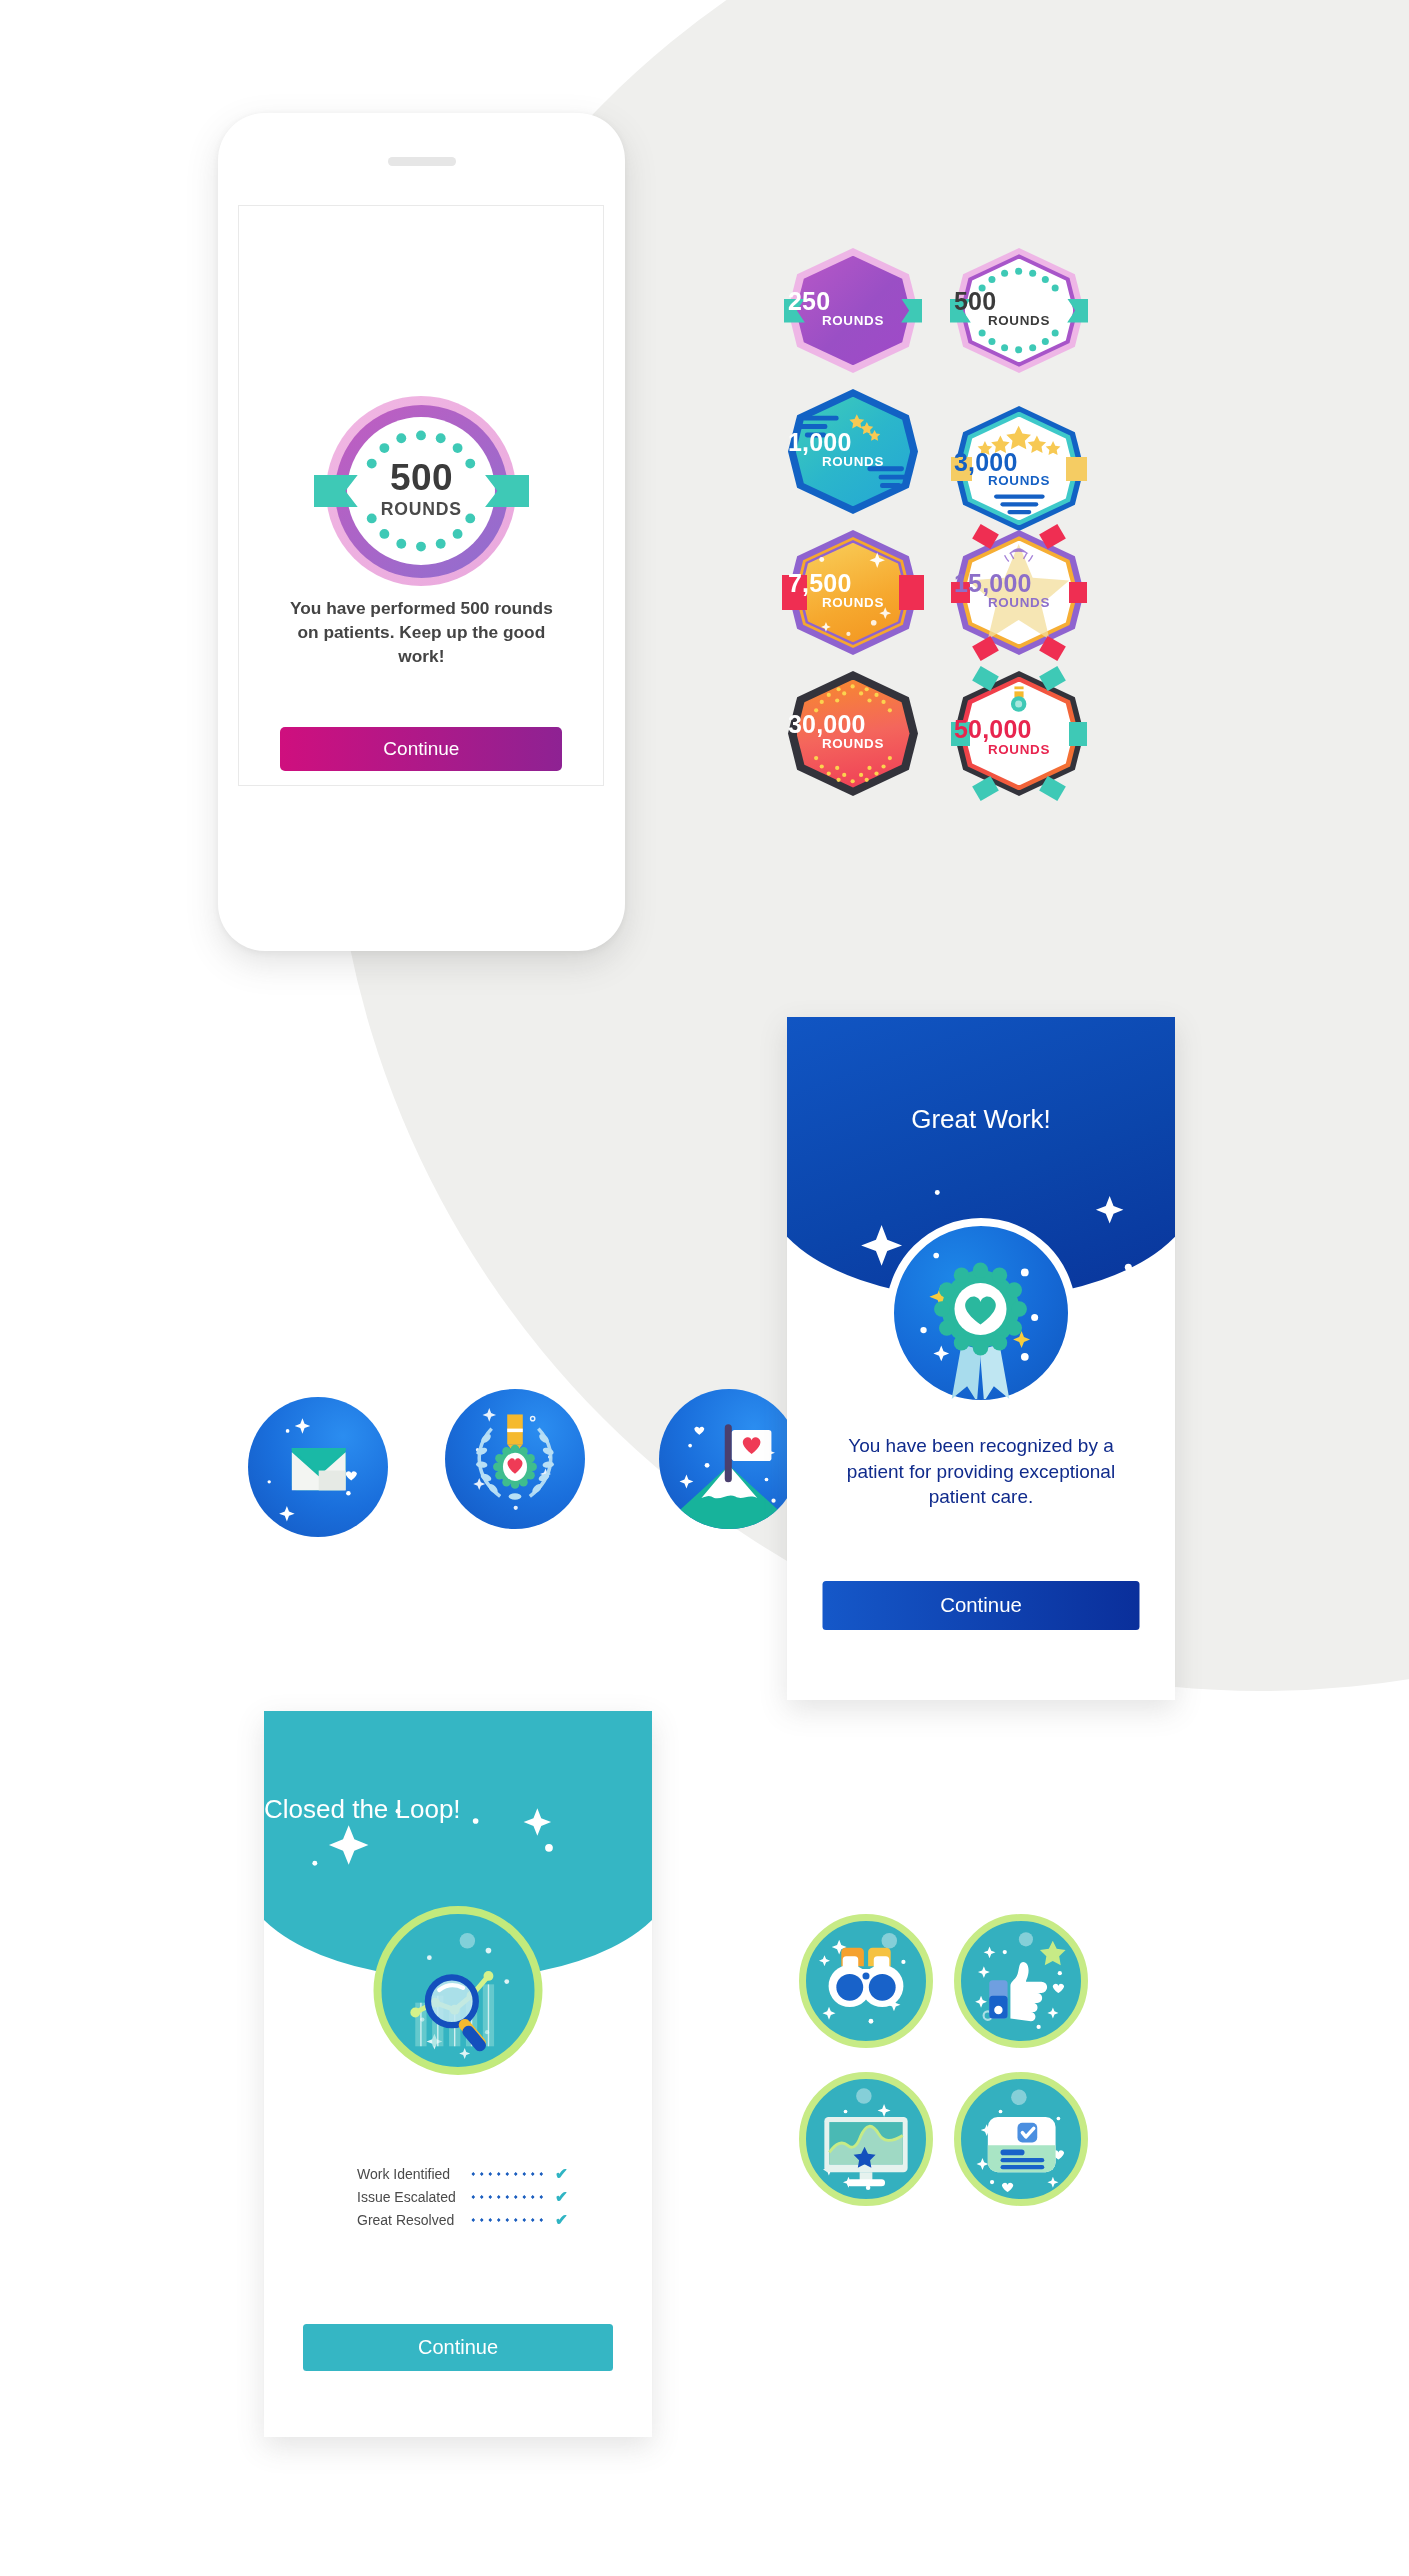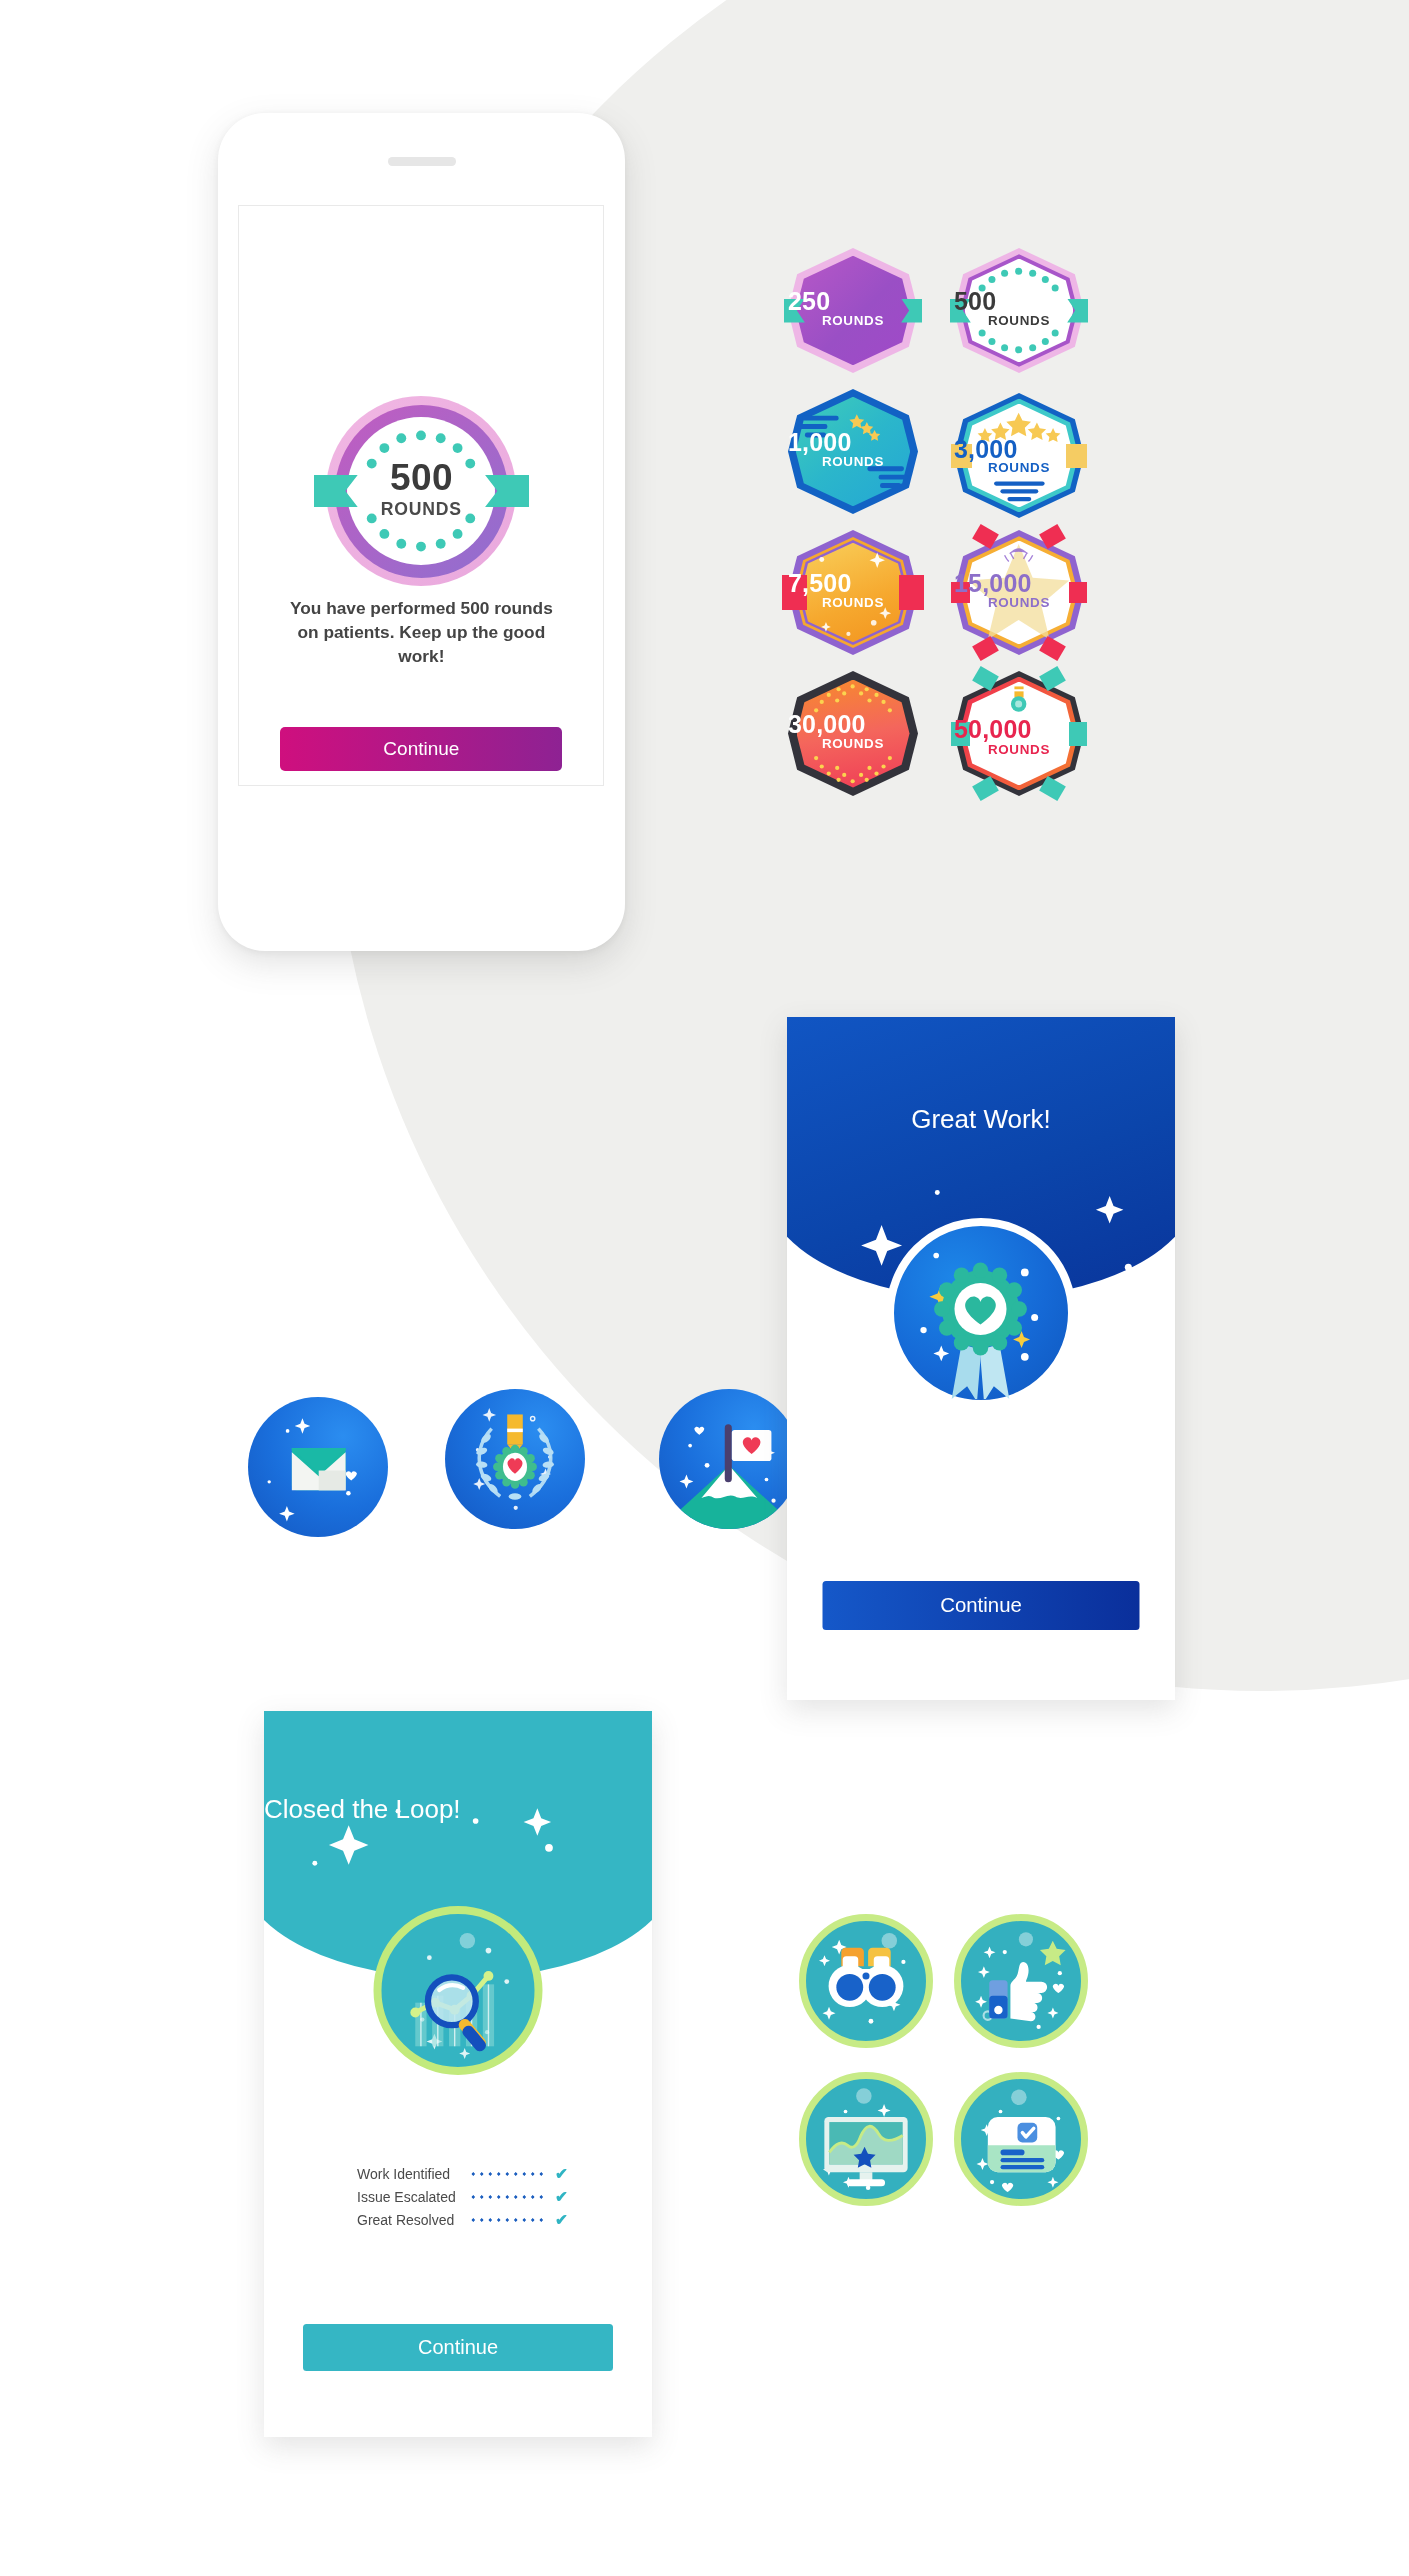--- a/index.html
+++ b/index.html
@@ -319,21 +319,21 @@
         <g fill="#f7c953">
           <path d="M96 28 l4.5 9.2 10.2 1.5 -7.4 7.2 1.8 10.1 -9.1 -4.8 -9.1 4.8 1.8 -10.1 -7.4 -7.2 10.2 -1.5 z" transform="scale(0.72) translate(40,22)"></path>
           <path d="M96 28 l4.5 9.2 10.2 1.5 -7.4 7.2 1.8 10.1 -9.1 -4.8 -9.1 4.8 1.8 -10.1 -7.4 -7.2 10.2 -1.5 z" transform="scale(0.62) translate(85,48)"></path>
           <path d="M96 28 l4.5 9.2 10.2 1.5 -7.4 7.2 1.8 10.1 -9.1 -4.8 -9.1 4.8 1.8 -10.1 -7.4 -7.2 10.2 -1.5 z" transform="scale(0.55) translate(128,78)"></path>
         </g>
       </svg>
       <div class="hex-num" style="color:#fff">1,000</div>
       <div class="hex-lbl" style="color:#fff">ROUNDS</div>
     </div>
 
-    <div class="hex-cell" style="left:166px;top:145px">
+    <div class="hex-cell" style="left:166px;top:158px">
       <div class="hexshape" style="background:#1262c4"></div>
       <div class="hexshape" style="inset:5.6px;background:#3ec9c9"></div>
       <div class="hexshape" style="inset:10.6px;background:#ffffff"></div>
       <svg width="130" height="125" style="position:absolute;left:0;top:0" viewBox="0 0 185 178">
         <g fill="#f7c953">
           <path d="M92 28 l5.4 11 12.2 1.8 -8.8 8.6 2.1 12.1 -10.9 -5.7 -10.9 5.7 2.1 -12.1 -8.8 -8.6 12.2 -1.8 z" transform="translate(0,0) scale(1)"></path>
           <path d="M66 42 l4 8.2 9.1 1.3 -6.6 6.4 1.6 9 -8.1 -4.3 -8.1 4.3 1.6 -9 -6.6 -6.4 9.1 -1.3 z"></path>
           <path d="M118 42 l4 8.2 9.1 1.3 -6.6 6.4 1.6 9 -8.1 -4.3 -8.1 4.3 1.6 -9 -6.6 -6.4 9.1 -1.3 z"></path>
           <path d="M44 50 l3.2 6.6 7.3 1 -5.3 5.1 1.3 7.2 -6.5 -3.4 -6.5 3.4 1.3 -7.2 -5.3 -5.1 7.3 -1 z"></path>
           <path d="M141 50 l3.2 6.6 7.3 1 -5.3 5.1 1.3 7.2 -6.5 -3.4 -6.5 3.4 1.3 -7.2 -5.3 -5.1 7.3 -1 z"></path>
@@ -499,20 +499,21 @@
                 <circle cx="-48" cy="-27" r="11"></circle>
                 <circle cx="-27" cy="-48" r="11"></circle>
             </g>
           </g>
           <circle r="37" fill="#ffffff"></circle>
           <path d="M0 22 C-22 6 -26 -6 -18 -14 C-11 -21 -2 -17 0 -10 C2 -17 11 -21 18 -14 C26 -6 22 6 0 22 Z" fill="#2ab89e"></path>
         </g>
       </svg>
     </div>
 
+    <div class="blue-text">You have been recognized by a patient for providing exceptional patient care.</div>
     <button class="btn-blue">Continue</button>
   </div>
 
   <div class="circ-row">
 
     <div class="circ-icon" style="left:248px;top:1397px">
       <svg width="140" height="140" viewBox="0 0 198 198">
         <g fill="#ffffff">
           <circle cx="56" cy="48" r="2.6"></circle>
             <circle cx="142" cy="136" r="3.2"></circle>

